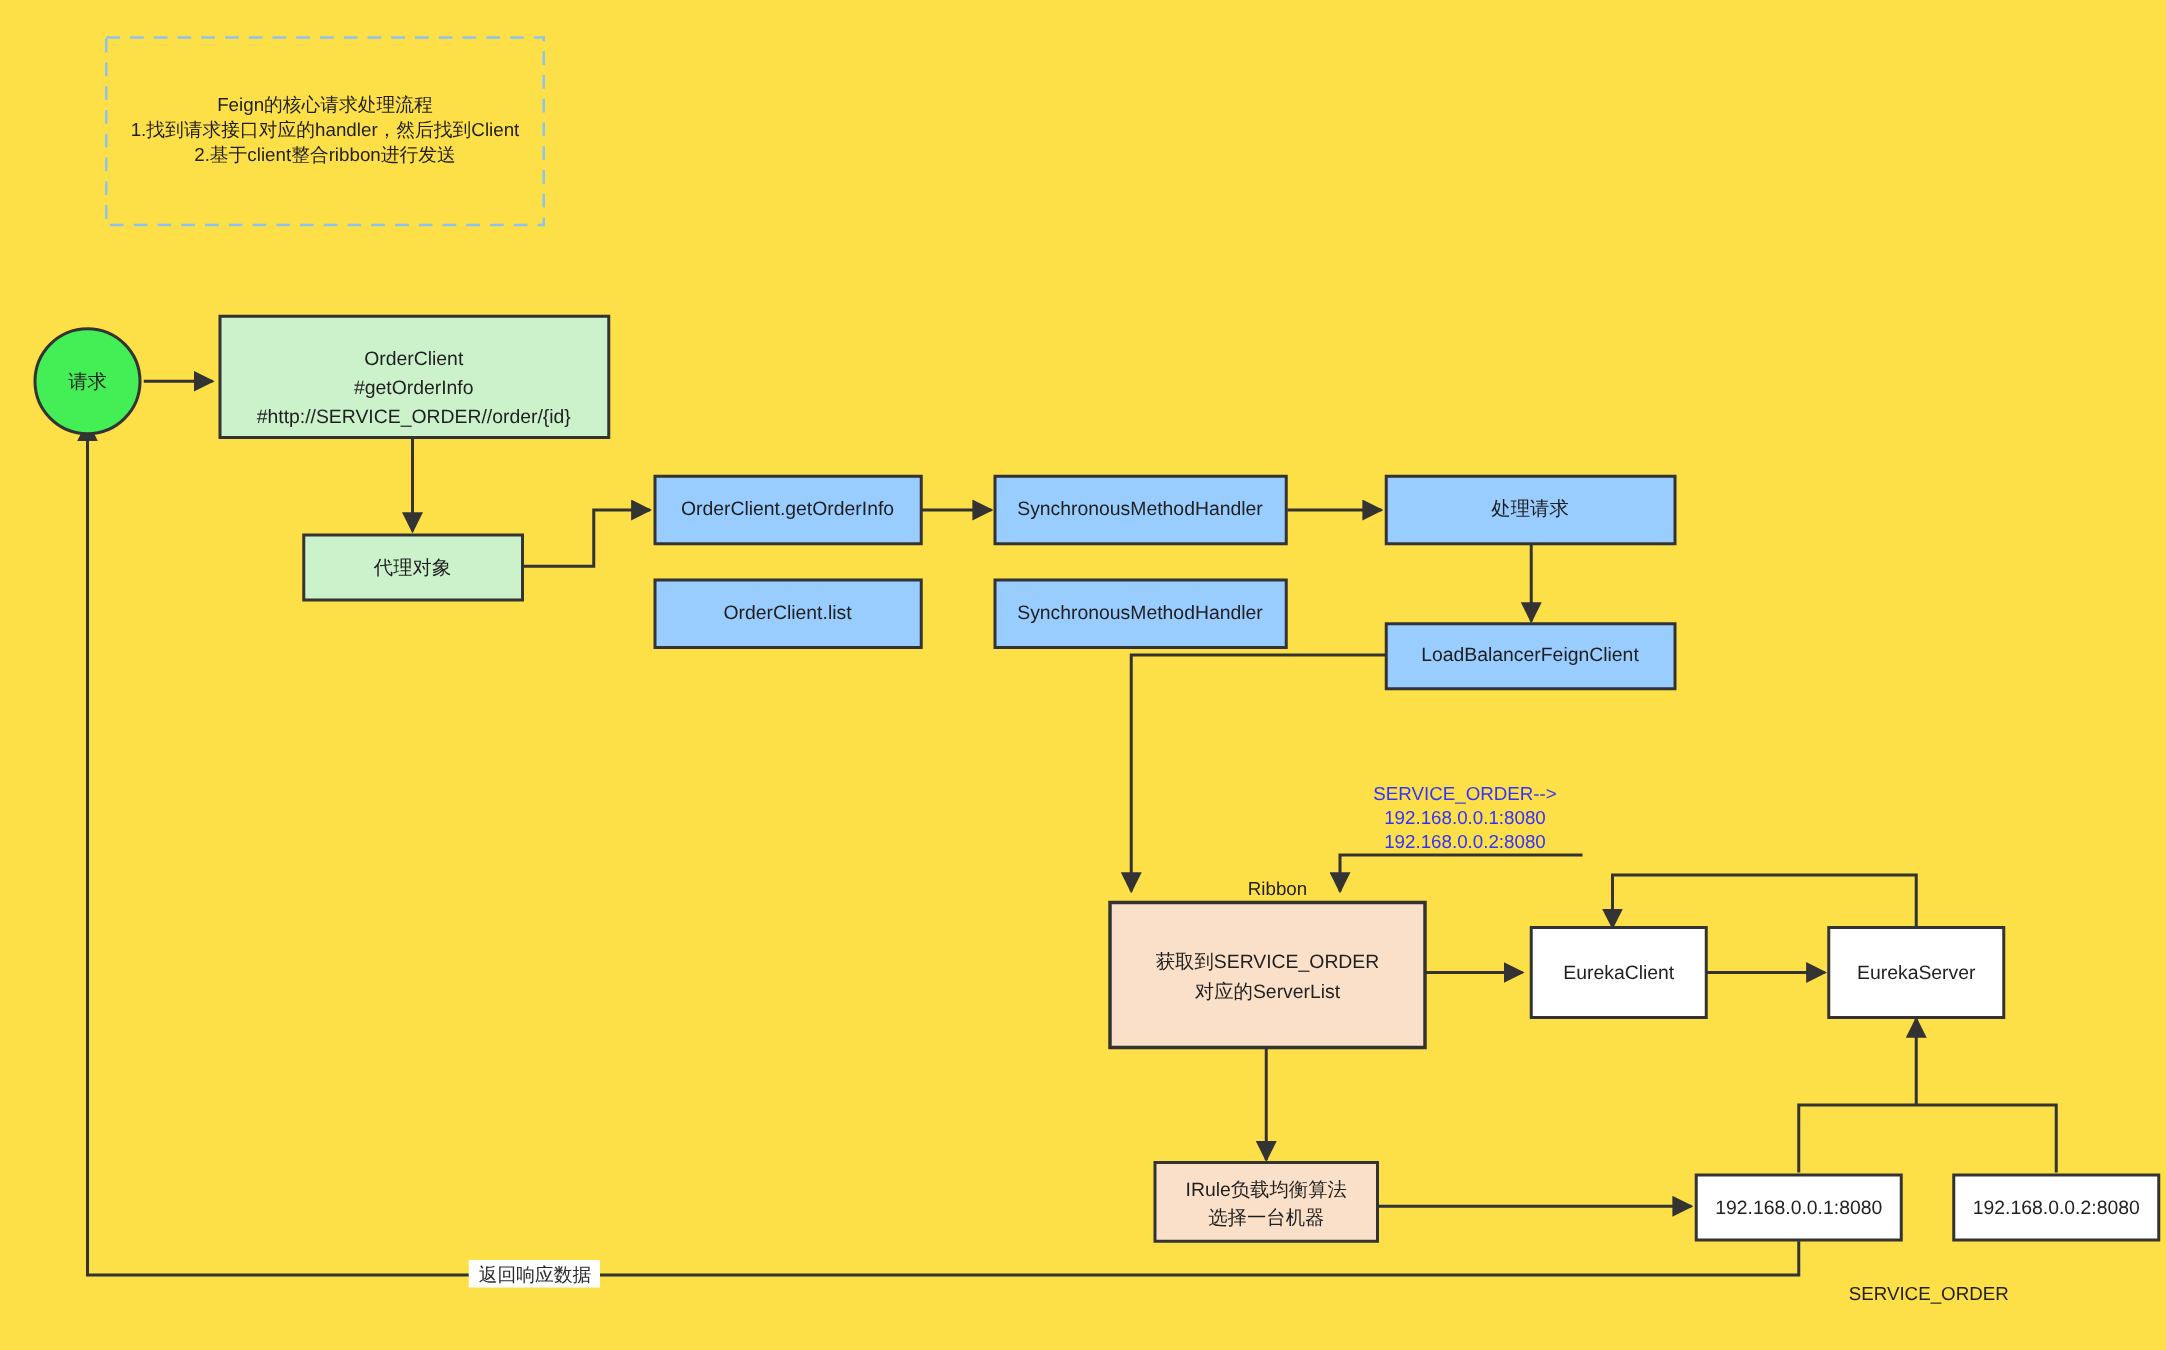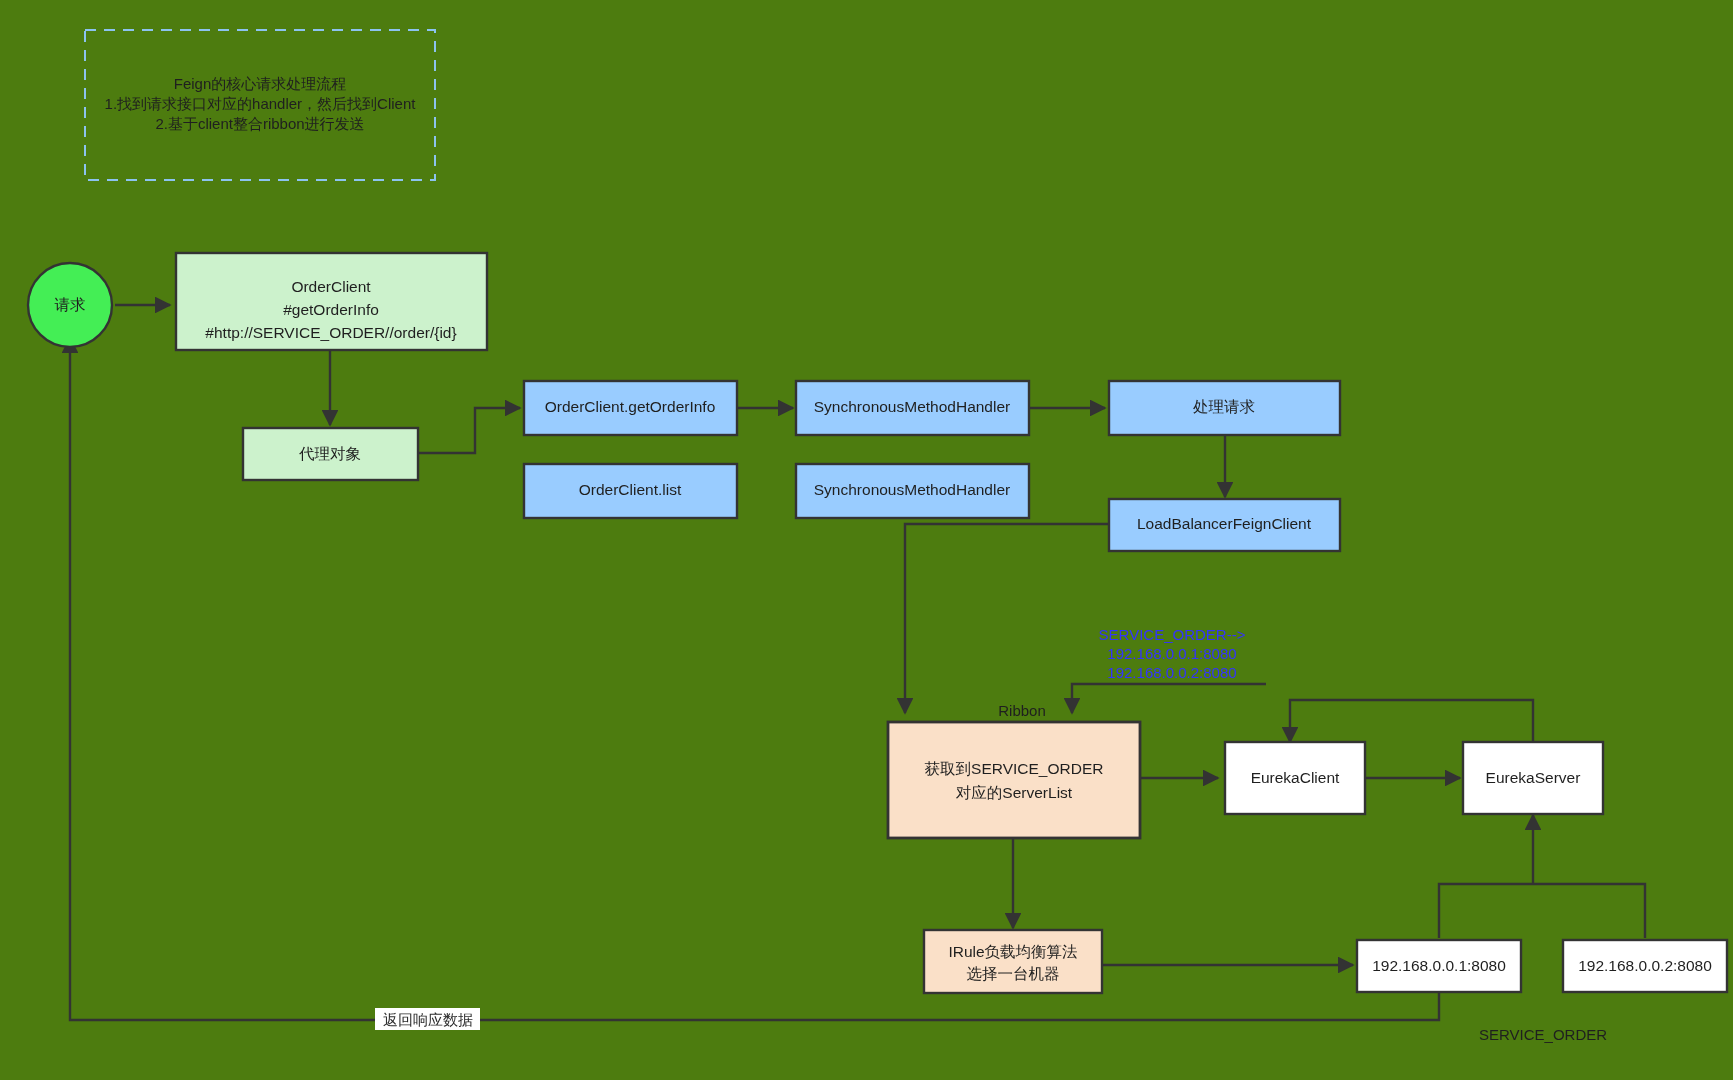--- a/index.html
+++ b/index.html
@@ -1,17 +1,17 @@
 <!DOCTYPE html>
 <html><head>
 <meta charset="utf-8">
 <style>
   html,body{margin:0;padding:0;background:#ffffff;}
   body{font-family:"Liberation Sans","DejaVu Sans",sans-serif;}
-  #canvas{position:relative;width:1733px;height:1080px;background:#4d7c0f;overflow:hidden;}
+  #canvas{position:relative;width:1733px;height:1080px;background:#fde047;overflow:hidden;}
   svg{position:absolute;left:0;top:0;width:1733px;height:1080px;}
   .nodeText{font-size:15.5px;fill:#1f1f1f;text-anchor:middle;dominant-baseline:middle;}
   .noteText{font-size:15px;fill:#1f1f1f;text-anchor:middle;}
   .edgeLabel{font-size:15px;fill:#2b2b2b;text-anchor:middle;}
   .annoText{font-size:15px;fill:#3333ff;text-anchor:middle;}
   .plainLabel{font-size:15px;fill:#1f1f1f;text-anchor:middle;}
 </style>
 </head>
 <body>
 

